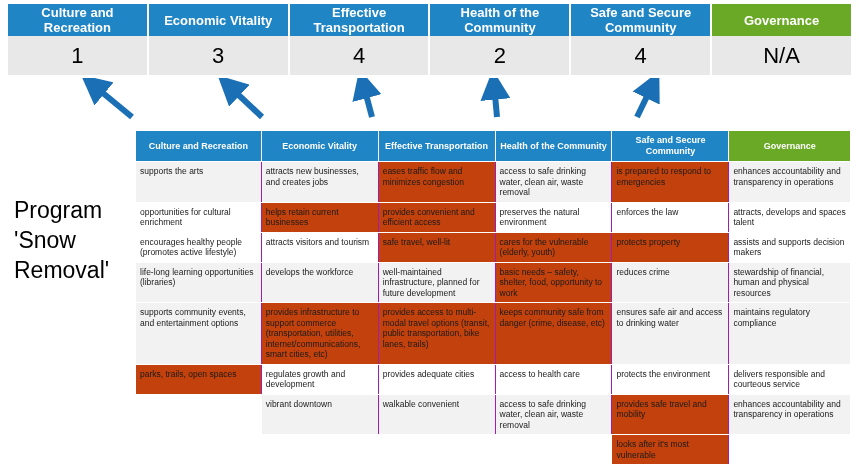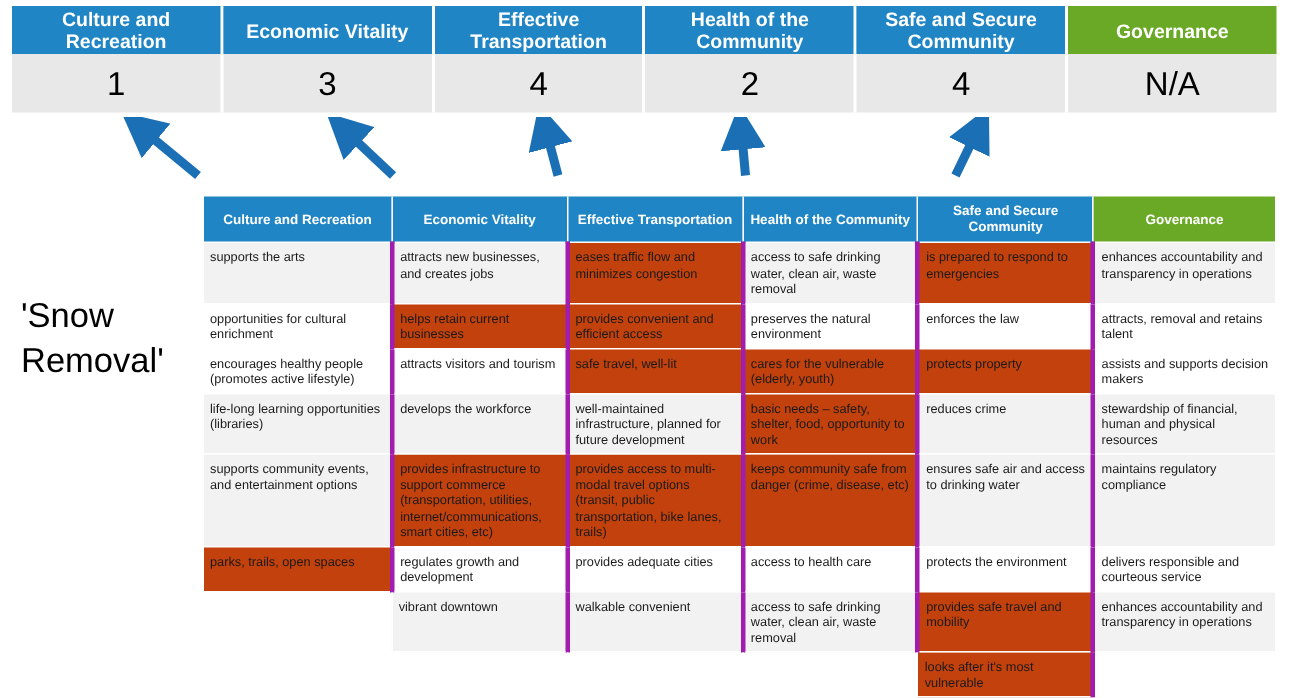--- a/index.html
+++ b/index.html
@@ -111,21 +111,21 @@
   #matrix th.gov {
     background: #6aa925;
     border-right: none;
   }
   #matrix td {
     font-size: 8.5px;
     color: #1a1a1a;
     vertical-align: top;
     padding: 4px 4px;
     line-height: 10.5px;
-    border-right: 3px solid #a21caf;
+    border-right: 1px solid #a21caf;
     border-bottom: 1px solid #ffffff;
     background: #f2f2f2;
   }
   #matrix td.alt {
     background: #ffffff;
   }
   #matrix td.hl {
     background: #c2410c;
   }
   #matrix td.empty {
@@ -167,20 +167,21 @@
   <g stroke="#1a6fb5" stroke-width="6" marker-end="url(#ah)" fill="none">
     <line x1="132" y1="39" x2="92" y2="6"></line>
     <line x1="262" y1="39" x2="228" y2="7"></line>
     <line x1="372" y1="39" x2="363" y2="5"></line>
     <line x1="497" y1="39" x2="494" y2="6"></line>
     <line x1="637" y1="39" x2="653" y2="6"></line>
   </g>
 </svg>
 
 <div id="caption">
+  <div>Program</div>
   <div>'Snow</div>
   <div>Removal'</div>
 </div>
 
 <table id="matrix">
   <colgroup>
     <col style="width:120px">
       <col style="width:112px">
       <col style="width:112px">
     <col style="width:112px">
@@ -205,21 +206,21 @@
         <td class="">access to safe drinking water, clean air, waste removal</td>
         <td class="hl">is prepared to respond to emergencies</td>
         <td class="">enhances accountability and transparency in operations</td>
       </tr>
       <tr>
         <td class="alt">opportunities for cultural enrichment</td>
         <td class="hl">helps retain current businesses</td>
         <td class="hl">provides convenient and efficient access</td>
         <td class="alt">preserves the natural environment</td>
         <td class="alt">enforces the law</td>
-        <td class="alt">attracts, removal and retains talent</td>
+        <td class="alt">attracts, develops and spaces talent</td>
       </tr>
       <tr>
         <td class="alt">encourages healthy people (promotes active lifestyle)</td>
         <td class="alt">attracts visitors and tourism</td>
         <td class="hl">safe travel, well-lit</td>
         <td class="hl">cares for the vulnerable (elderly, youth)</td>
         <td class="hl">protects property</td>
         <td class="alt">assists and supports decision makers</td>
       </tr>
       <tr>

